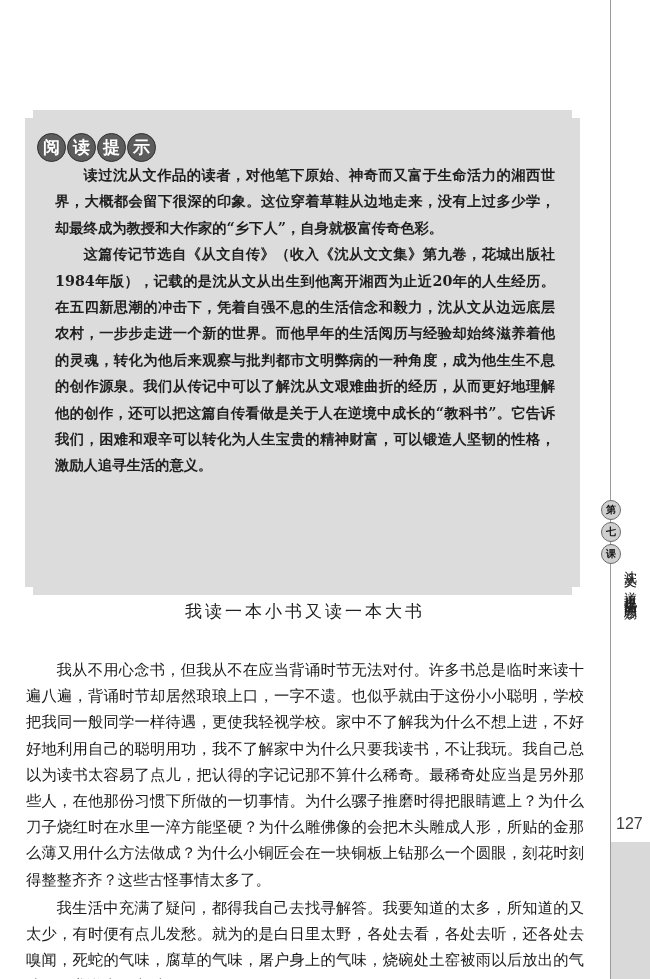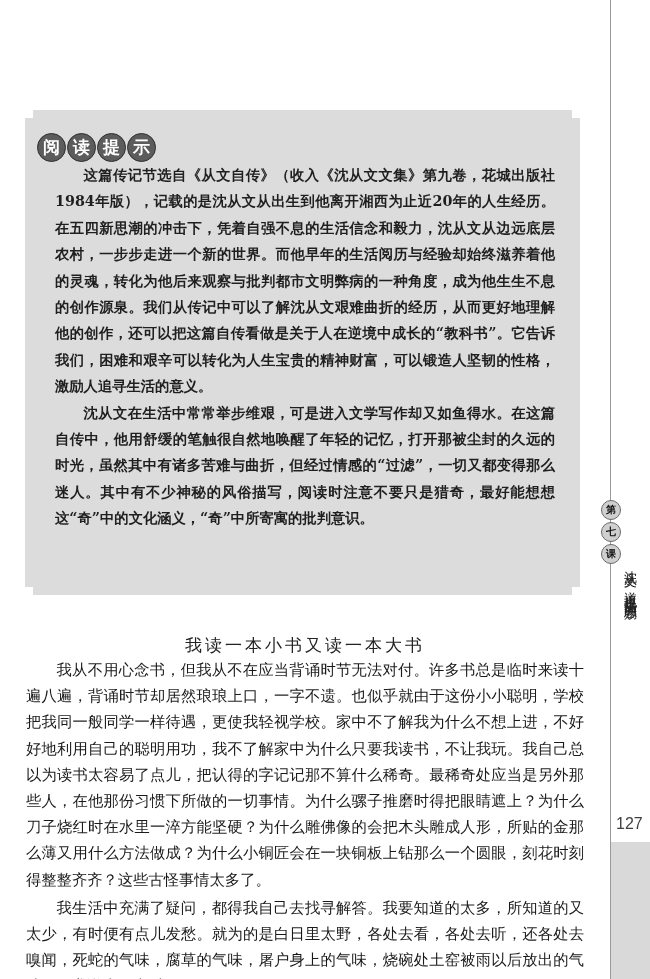--- a/index.html
+++ b/index.html
@@ -52,21 +52,21 @@
     font-size:17px; font-weight:bold; line-height:27px; text-align:center;
   }
   .tip-body {
     position:absolute; left:30px; top:52px; width:500px;
     font-size:14.3px; line-height:26.4px; font-weight:bold; color:#1f1f1f;
     text-align:justify;
   }
   .tip-body p { margin:0; text-indent:2em; }
 
   .article-title {
-    position:absolute; left:0; width:610px; top:634px; text-align:center;
+    position:absolute; left:0; width:610px; top:600px; text-align:center;
     font-size:17px; letter-spacing:3px; color:#222;
   }
   .article-body {
     position:absolute; left:24px; top:655px; width:562px;
     font-size:15.3px; line-height:26.2px; color:#1a1a1a; text-align:justify;
   }
   .article-body p { margin:2px; text-indent:2em; }
 </style>
 </head>
 <body>
@@ -87,22 +87,22 @@
   <div class="notch tr"></div>
   <div class="notch bl"></div>
   <div class="notch br"></div>
   <div class="tip-header">
     <span class="ch">阅</span>
     <span class="ch">读</span>
     <span class="ch">提</span>
     <span class="ch">示</span>
   </div>
   <div class="tip-body">
+    <p>读过沈从文作品的读者，对他笔下原始、神奇而又富于生命活力的湘西世界，大概都会留下很深的印象。这位穿着草鞋从边地走来，没有上过多少学，却最终成为教授和大作家的“乡下人”，自身就极富传奇色彩。</p>
     <p>这篇传记节选自《从文自传》（收入《沈从文文集》第九卷，花城出版社1984年版），记载的是沈从文从出生到他离开湘西为止近20年的人生经历。在五四新思潮的冲击下，凭着自强不息的生活信念和毅力，沈从文从边远底层农村，一步步走进一个新的世界。而他早年的生活阅历与经验却始终滋养着他的灵魂，转化为他后来观察与批判都市文明弊病的一种角度，成为他生生不息的创作源泉。我们从传记中可以了解沈从文艰难曲折的经历，从而更好地理解他的创作，还可以把这篇自传看做是关于人在逆境中成长的“教科书”。它告诉我们，困难和艰辛可以转化为人生宝贵的精神财富，可以锻造人坚韧的性格，激励人追寻生活的意义。</p>
-    <p>沈从文在生活中常常举步维艰，可是进入文学写作却又如鱼得水。在这篇自传中，他用舒缓的笔触很自然地唤醒了年轻的记忆，打开那被尘封的久远的时光，虽然其中有诸多苦难与曲折，但经过情感的“过滤”，一切又都变得那么迷人。其中有不少神秘的风俗描写，阅读时注意不要只是猎奇，最好能想想这“奇”中的文化涵义，“奇”中所寄寓的批判意识。</p>
   </div>
 </div>
 
 <div class="article-title">我读一本小书又读一本大书</div>
 <div class="article-body">
   <p>我从不用心念书，但我从不在应当背诵时节无法对付。许多书总是临时来读十遍八遍，背诵时节却居然琅琅上口，一字不遗。也似乎就由于这份小小聪明，学校把我同一般同学一样待遇，更使我轻视学校。家中不了解我为什么不想上进，不好好地利用自己的聪明用功，我不了解家中为什么只要我读书，不让我玩。我自己总以为读书太容易了点儿，把认得的字记记那不算什么稀奇。最稀奇处应当是另外那些人，在他那份习惯下所做的一切事情。为什么骡子推磨时得把眼睛遮上？为什么刀子烧红时在水里一淬方能坚硬？为什么雕佛像的会把木头雕成人形，所贴的金那么薄又用什么方法做成？为什么小铜匠会在一块铜板上钻那么一个圆眼，刻花时刻得整整齐齐？这些古怪事情太多了。</p>
   <p>我生活中充满了疑问，都得我自己去找寻解答。我要知道的太多，所知道的又太少，有时便有点儿发愁。就为的是白日里太野，各处去看，各处去听，还各处去嗅闻，死蛇的气味，腐草的气味，屠户身上的气味，烧碗处土窑被雨以后放出的气味，要我说来虽当时</p>
 </div>
 
 </body></html>

